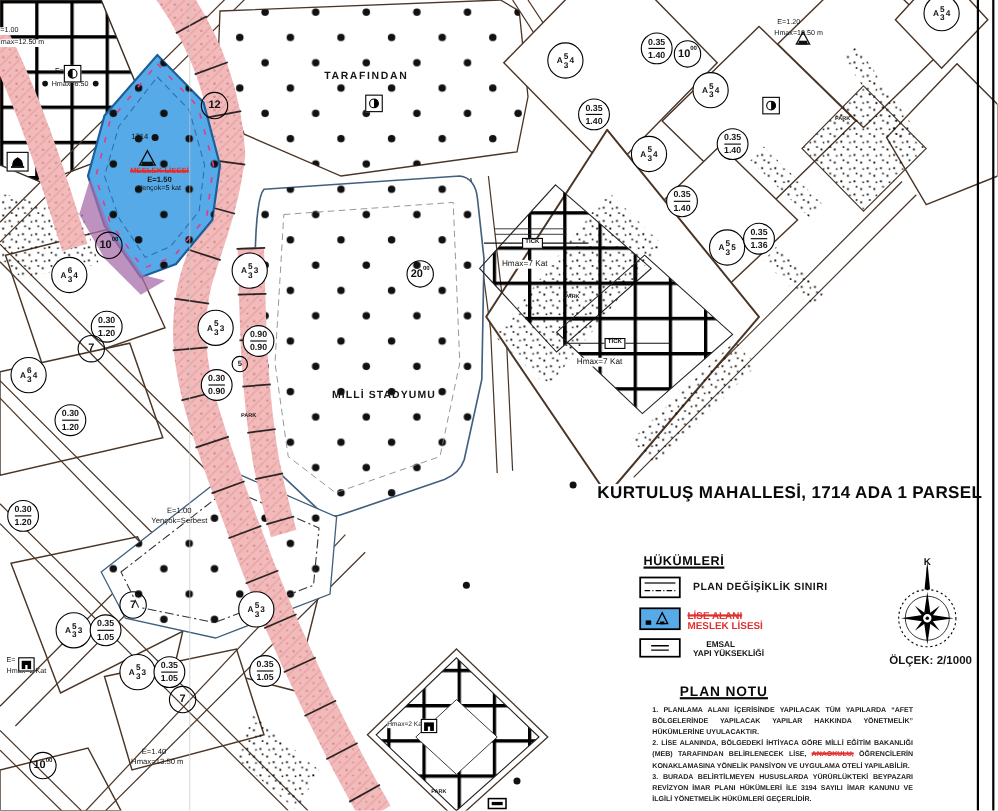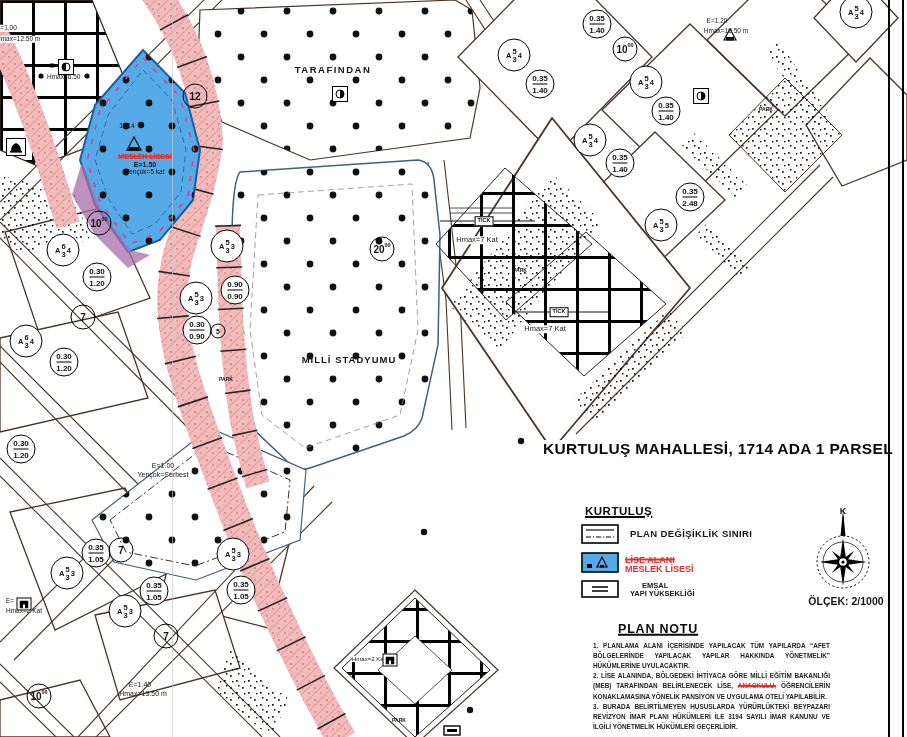--- a/index.html
+++ b/index.html
@@ -8,21 +8,21 @@
   #basemap{position:absolute;left:0;top:0;}
   .lbl{position:absolute;transform:translate(-50%,-50%);font-weight:700;color:#151515;
        white-space:nowrap;line-height:1;}
   .L{transform:translateY(-50%);}
   .circ{position:absolute;transform:translate(-50%,-50%);background:#fff;border:1.4px solid #000;
         border-radius:50%;box-sizing:border-box;display:flex;align-items:center;justify-content:center;
         color:#111;font-weight:700;}
   .acirc{width:33px;height:33px;gap:1px;}
   .acirc .mid{display:flex;flex-direction:column;align-items:center;line-height:1;font-size:7.5px;gap:1px;}
   .acirc .sd{font-size:7.5px;line-height:1;}
-  .fcirc{width:29px;height:29px;flex-direction:column;line-height:1;font-size:8px;}
+  .fcirc{width:29px;height:29px;flex-direction:column;line-height:1;font-size:8px;margin-top:20px;}
   .fline{width:15px;border-top:1.3px solid #000;margin:1.5px 0;}
   .rcirc{width:25px;height:25px;background:transparent;font-size:10px;text-align:center;}
   .rcirc .sup{font-size:5.5px;align-self:flex-start;margin-top:4px;}
   .r5c{width:15px;height:15px;font-size:7px;background:transparent;border-width:1.2px;}
   .ibox{position:absolute;transform:translate(-50%,-50%);width:16px;height:16px;background:#fff;
         border:1.5px solid #000;display:flex;align-items:center;justify-content:center;box-sizing:border-box;}
   .tbox{position:absolute;transform:translate(-50%,-50%);border:1.1px solid #000;background:#fff;
         font-size:5.5px;font-weight:700;padding:1px 2px;line-height:1;color:#111;}
   .red{color:#e03030;}
   .strike{text-decoration:line-through;text-decoration-thickness:1.5px;}
@@ -418,21 +418,21 @@
       <span>1.40</span>
     </div>
   <div class="circ fcirc" style="left:620px;top:163px">
       <span>0.35</span>
       <span class="fline"></span>
       <span>1.40</span>
     </div>
   <div class="circ fcirc" style="left:690px;top:197px">
       <span>0.35</span>
       <span class="fline"></span>
-      <span>2.48</span>
+      <span>1.36</span>
     </div>
   <div class="circ fcirc" style="left:97px;top:277px">
       <span>0.30</span>
       <span class="fline"></span>
       <span>1.20</span>
     </div>
   <div class="circ fcirc" style="left:64px;top:362px">
       <span>0.30</span>
       <span class="fline"></span>
       <span>1.20</span>
@@ -495,21 +495,21 @@
   <div class="circ rcirc" style="left:382px;top:249px">
       <span>20</span>
       <span class="sup">00</span>
     </div>
   <div class="circ r5c" style="left:218px;top:331px">
       <span>5</span>
     </div>
 
   <div class="title-line" style="top:440px">KURTULUŞ MAHALLESİ, 1714 ADA 1 PARSEL</div>
 
-  <div class="leg-head" style="left:585px;top:505px">KURTULUŞ</div>
+  <div class="leg-head" style="left:585px;top:505px">HÜKÜMLERİ</div>
 
   <div class="lbl L" style="left:630px;top:534px;font-size:9.5px;letter-spacing:.4px">PLAN DEĞİŞİKLİK SINIRI</div>
   <div class="lbl L red strike" style="left:625px;top:560px;font-size:9px">LİSE ALANI</div>
   <div class="lbl L red" style="left:625px;top:569px;font-size:9px">MESLEK LİSESİ</div>
   <div class="lbl L" style="left:642px;top:586px;font-size:7.5px">EMSAL</div>
   <div class="lbl L" style="left:630px;top:594px;font-size:7.5px">YAPI YÜKSEKLİĞİ</div>
 
   <div class="lbl" style="left:843px;top:511px;font-size:9px">K</div>
   <div class="lbl" style="left:846px;top:601px;font-size:10.5px">ÖLÇEK: 2/1000</div>
 

